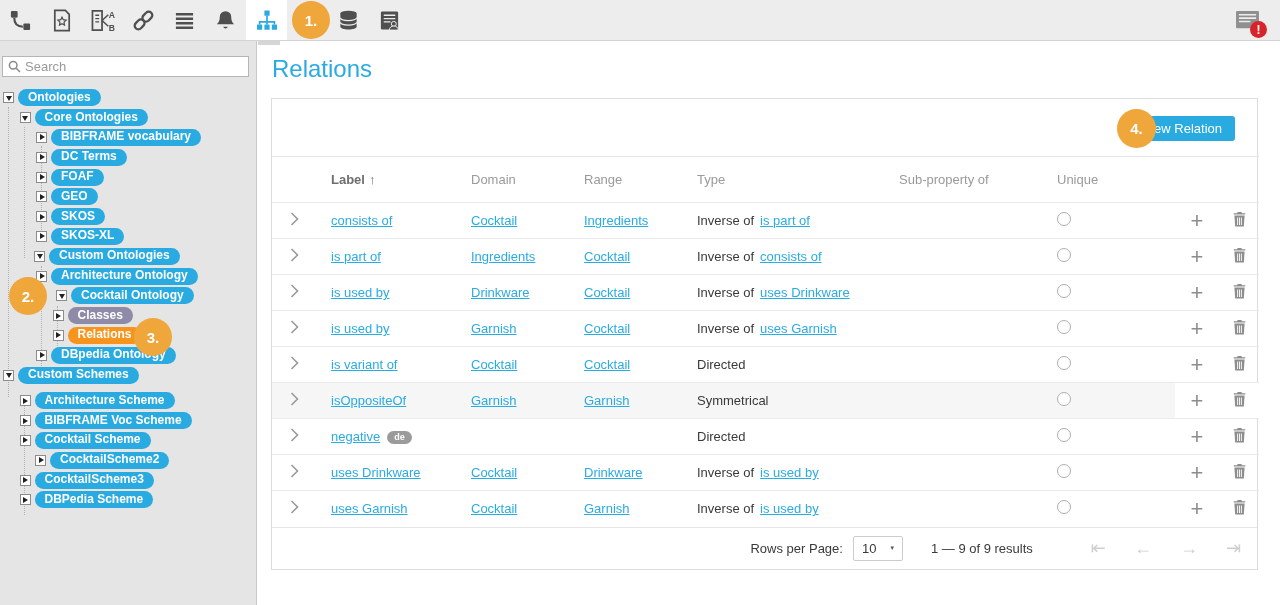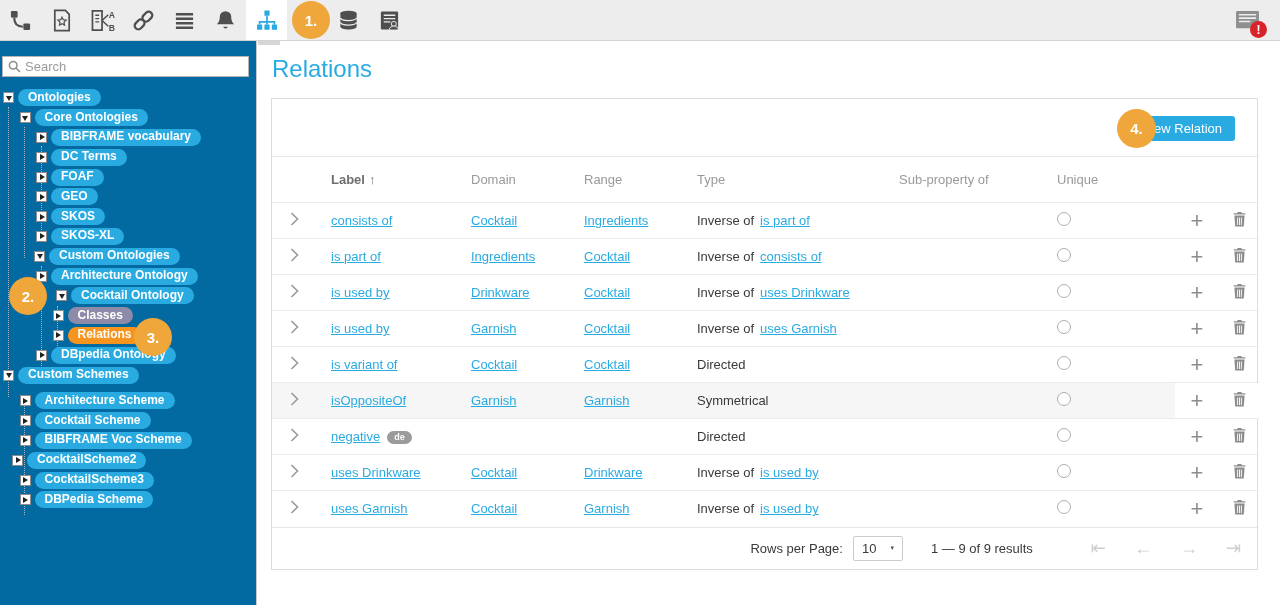--- a/index.html
+++ b/index.html
@@ -31,21 +31,21 @@
     background:#efa63b; color:#fff; font-weight:bold; font-size:15px;
     display:flex; align-items:center; justify-content:center; z-index:6;
   }
   .annot-1 { left:292px; top:1px; }
   .annot-2 { left:9px;  top:277px; }
   .annot-3 { left:134px; top:318px; }
   .annot-4 { left:1117px; top:109px; width:39px; height:39px; }
 
   
   .body-wrap { display:flex; height:564px; }
-  .sidebar { width:257px; border-right:1px solid #c9c9c9; position:relative; background:#0369a1; }
+  .sidebar { width:257px; border-right:1px solid #c9c9c9; position:relative; background:#e5e5e5; }
   .main { flex:1; position:relative; padding:57px 8px 0 14px; }
 
   
   .search-box {
     margin:15px 7px 0 2px; height:21px; border:1px solid #b5b5b5; background:#fff;
     display:flex; align-items:center; padding:0 5px; gap:4px;
   }
   .search-box input {
     border:none; outline:none; flex:1; font-size:13px; color:#444;
     font-family:"Liberation Sans", sans-serif; background:transparent;
@@ -324,29 +324,29 @@
         <div class="tree-row" style="padding-left: 19.5px; margin-top: 6px;">
           <span class="expander">
             <span class="t-right"></span>
           </span>
           <span class="pill pill-blue">Architecture Scheme</span>
         </div>
         <div class="tree-row" style="padding-left: 19.5px;">
           <span class="expander">
             <span class="t-right"></span>
           </span>
+          <span class="pill pill-blue">BIBFRAME Voc Scheme</span>
+        </div>
+        <div class="tree-row" style="padding-left: 19.5px;">
+          <span class="expander">
+            <span class="t-right"></span>
+          </span>
           <span class="pill pill-blue">Cocktail Scheme</span>
         </div>
-        <div class="tree-row" style="padding-left: 19.5px;">
-          <span class="expander">
-            <span class="t-right"></span>
-          </span>
-          <span class="pill pill-blue">BIBFRAME Voc Scheme</span>
-        </div>
-        <div class="tree-row" style="padding-left: 12px;">
+        <div class="tree-row" style="padding-left: 35px;">
           <span class="expander">
             <span class="t-right"></span>
           </span>
           <span class="pill pill-blue">CocktailScheme2</span>
         </div>
         <div class="tree-row" style="padding-left: 19.5px;">
           <span class="expander">
             <span class="t-right"></span>
           </span>
           <span class="pill pill-blue">CocktailScheme3</span>

